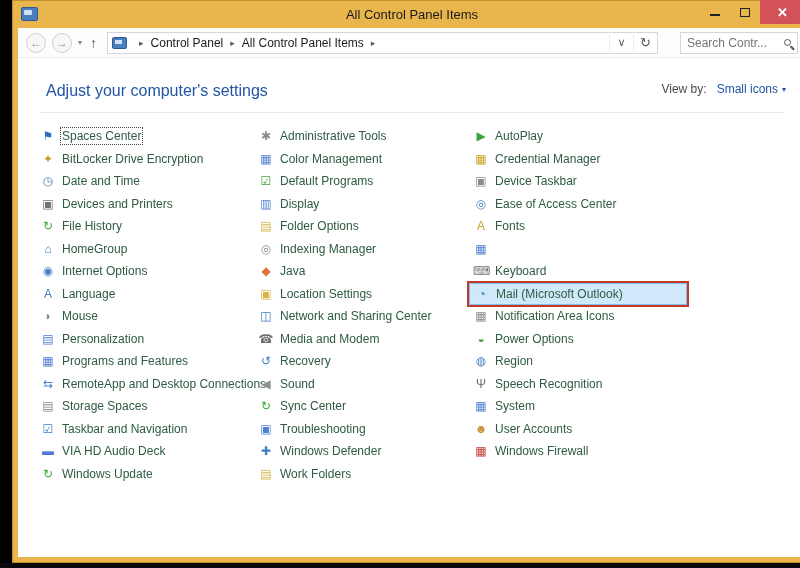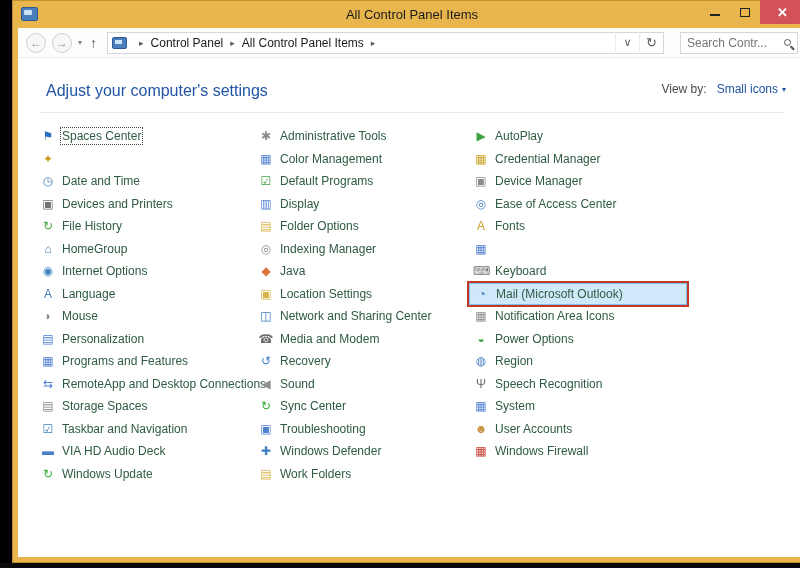--- a/index.html
+++ b/index.html
@@ -22,21 +22,21 @@
                display:flex; align-items:center; justify-content:center; color:#9a9a9a; font-size:12px; margin-right:6px; }
   .histcaret { color:#8a8a8a; font-size:8px; margin:0 6px 0 0; }
   .uparrow { color:#5a5a5a; font-size:14px; margin:0 10px 0 2px; }
   .addressbox { flex:1; height:22px; border:1px solid #d6d6d6; background:#fff; display:flex; align-items:center; font-size:12px; color:#1a1a1a; }
   .addr-icon { width:15px; height:12px; background:#4a7ebd; border:1px solid #2d5a92; border-radius:2px; margin:0 5px 0 4px; position:relative; }
   .addr-icon::after { content:""; position:absolute; left:2px; top:2px; width:7px; height:4px; background:#cfe3f7; }
   .crumb-sep { color:#5a5a5a; font-size:9px; margin:0 7px; }
   .addr-spacer { flex:1; }
   .addr-btn { width:24px; height:22px; display:flex; align-items:center; justify-content:center; color:#5a5a5a; font-size:11px; border-left:1px solid #ececec; }
   .refresh-btn { font-size:13px; }
-  .searchbox { width:118px; height:22px; border:1px solid #d6d6d6; background:#fff; margin-left:16px; display:flex; align-items:center; padding:8px 6px; }
+  .searchbox { width:118px; height:22px; border:1px solid #d6d6d6; background:#fff; margin-left:22px; display:flex; align-items:center; padding:8px 6px; }
   .searchbox input { flex:1; border:none; outline:none; font-size:12px; color:#9b9b9b; font-family:"Liberation Sans",sans-serif; width:80px; background:transparent; }
   .mag { width:7px; height:7px; border:1.6px solid #555; border-radius:50%; position:relative; margin-left:4px; }
   .mag::after { content:""; position:absolute; width:5px; height:1.6px; background:#555; transform:rotate(45deg); left:5px; top:7px; }
   
   .content { position:relative; margin:0 6px; height:499px; background:#fff; }
   .page-header { display:flex; align-items:flex-start; padding:24px 20px 0 28px; }
   .page-title { font-size:16px; color:var(--blue,#2155a4); }
   .viewby { margin-left:auto; font-size:12px; color:#4a4a4a; display:flex; align-items:center; }
   .viewby .val { color:var(--blue,#2155a4); margin-left:10px; }
   .viewby .caret { color:var(--blue,#2155a4); font-size:8px; margin-left:4px; }
@@ -104,20 +104,21 @@
     </div>
     <div class="divider"></div>
     <div class="grid">
       <div class="col col-0">
           <div class="item">
     <span class="ico" style="color: rgb(47, 111, 193);">⚑</span>
     <span class="lbl focused">Spaces Center</span>
   </div>
           <div class="item">
     <span class="ico" style="color: rgb(201, 162, 39);">✦</span>
+    <span class="lbl">BitLocker Drive Encryption</span>
   </div>
           <div class="item">
     <span class="ico" style="color: rgb(91, 141, 190);">◷</span>
     <span class="lbl">Date and Time</span>
   </div>
           <div class="item">
     <span class="ico" style="color: rgb(112, 112, 112);">▣</span>
     <span class="lbl">Devices and Printers</span>
   </div>
           <div class="item">
@@ -239,21 +240,21 @@
           <div class="item">
     <span class="ico" style="color: rgb(63, 161, 63);">▶</span>
     <span class="lbl">AutoPlay</span>
   </div>
           <div class="item">
     <span class="ico" style="color: rgb(201, 162, 39);">▦</span>
     <span class="lbl">Credential Manager</span>
   </div>
           <div class="item">
     <span class="ico" style="color: rgb(138, 138, 138);">▣</span>
-    <span class="lbl">Device Manager</span>
+    <span class="lbl">Device Taskbar</span>
   </div>
           <div class="item">
     <span class="ico" style="color: rgb(63, 127, 191);">◎</span>
     <span class="lbl">Ease of Access Center</span>
   </div>
           <div class="item">
     <span class="ico" style="color: rgb(201, 162, 39);">A</span>
     <span class="lbl">Fonts</span>
   </div>
           <div class="item">

